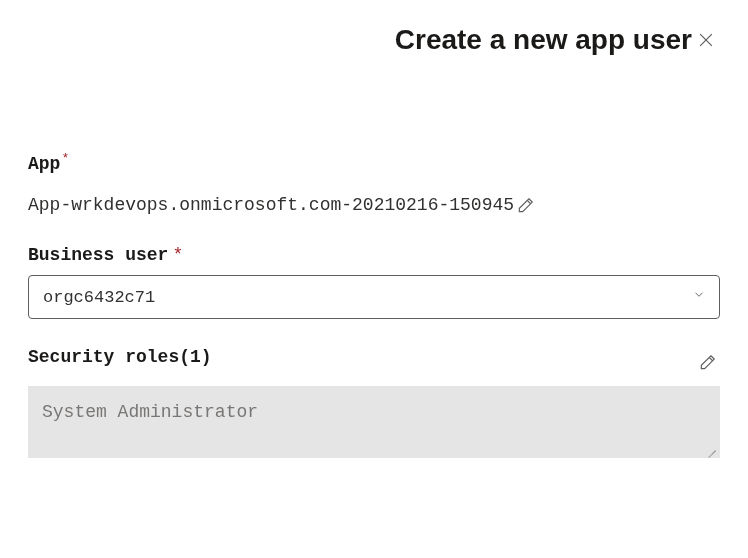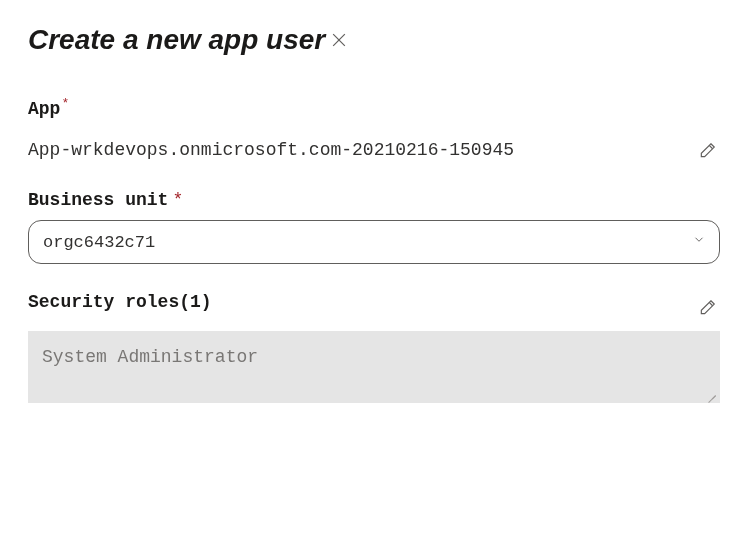--- a/index.html
+++ b/index.html
@@ -10,24 +10,23 @@
     body {
       font-family: "Segoe UI", -apple-system, BlinkMacSystemFont, sans-serif;
       background: #ffffff;
       color: #323130;
       width: 748px;
       height: 558px;
       padding: 24px 28px;
     }
     .header {
       display: flex;
-      justify-content: flex-start;
-      align-items: center;
-      margin-bottom: 40px;
-      font-style: italic;
+      justify-content: flex-end;
+      align-items: center;
+      margin-bottom: 95px;
     }
     .heading {
       font-size: 28px;
       font-weight: 600;
       color: #1b1a19;
     }
     .close-btn {
       background: none;
       border: none;
       cursor: pointer;
@@ -59,21 +58,21 @@
       font-size: 13px;
       margin-left: 1px;
     }
     .required-star-inline {
       color: #a4262c;
       font-weight: 400;
       margin-left: 4px;
     }
     .app-value-row {
       display: flex;
-      justify-content: space-between;
+      justify-content: flex-start;
       align-items: center;
       margin-top: 19px;
     }
     .app-value {
       font-size: 18px;
       color: #323130;
       font-weight: 400;
     }
     .edit-btn {
       background: none;
@@ -90,21 +89,21 @@
       height: 20px;
     }
     .select-wrap {
       position: relative;
       width: 100%;
     }
     .select-input {
       width: 100%;
       height: 44px;
       border: 1px solid #605e5c;
-      border-radius: 13px;
+      border-radius: 4px;
       padding: 0 40px 0 14px;
       font-size: 17px;
       color: #323130;
       background: #ffffff;
       font-family: inherit;
       appearance: none;
       cursor: pointer;
     }
     .select-caret {
       position: absolute;
@@ -190,21 +189,21 @@
       <svg viewBox="0 0 24 24" fill="none" stroke="currentColor" stroke-width="1.4">
         <path d="M15.5 4.5 L19.5 8.5 L8 20 L4 20 L4 16 Z"></path>
         <line x1="13.5" y1="6.5" x2="17.5" y2="10.5"></line>
       </svg>
     </button>
   </div>
 </div>
 
 <div class="field-group">
   <label class="field-label">
-    <span>Business unit</span><span class="required-star-inline">*</span>
+    <span>Business user</span><span class="required-star-inline">*</span>
   </label>
   <div class="select-wrap">
     <input class="select-input" type="text" readonly="" value="orgc6432c71" style="">
     <span class="select-caret">
       <svg viewBox="0 0 24 24" fill="none" stroke="currentColor" stroke-width="1.6">
         <polyline points="6 9 12 15 18 9"></polyline>
       </svg>
     </span>
   </div>
 </div>

